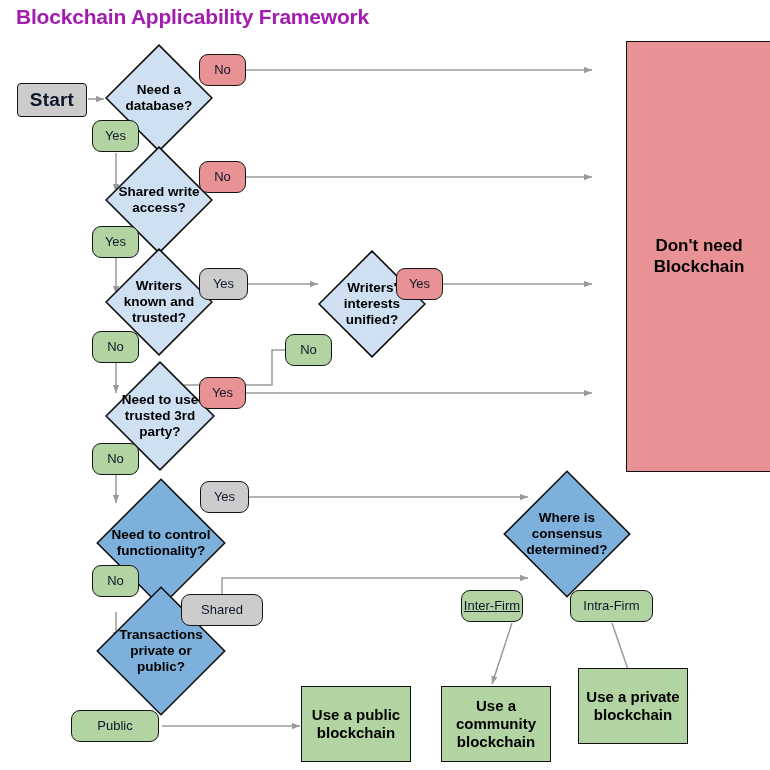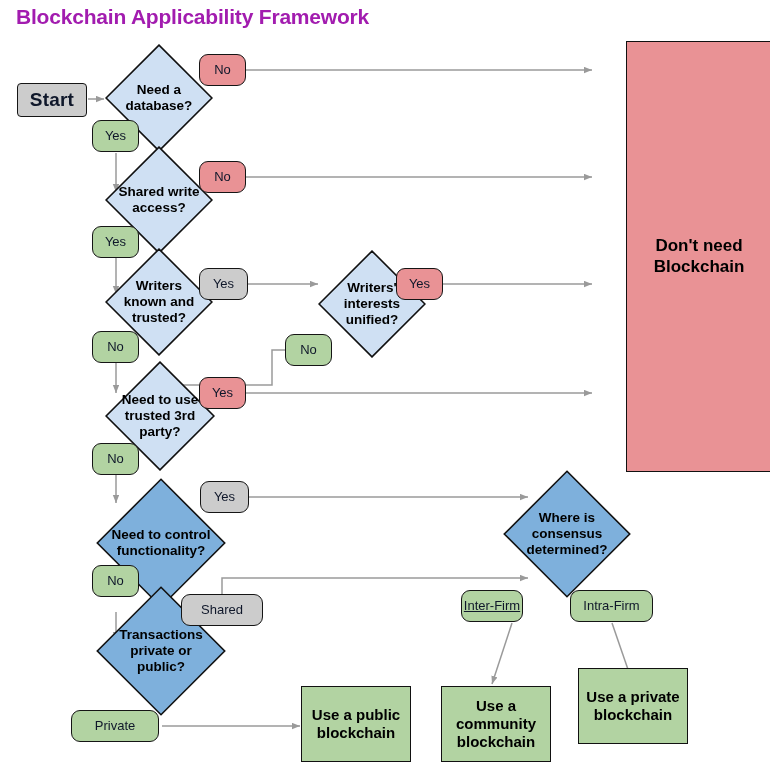--- a/index.html
+++ b/index.html
@@ -223,21 +223,21 @@
 
   <div class="node pill" style="left:92px;top:565px;width:47px;height:32px;background:#b2d3a2;">
     <span>No</span>
   </div>
 
   <div class="node pill" style="left:181px;top:594px;width:82px;height:32px;background:#cccccc;">
     <span>Shared</span>
   </div>
 
   <div class="node pill" style="left:71px;top:710px;width:88px;height:32px;background:#b2d3a2;">
-    <span>Private</span>
+    <span>Public</span>
   </div>
 
   <div class="node pill" style="left:461px;top:590px;width:62px;height:32px;background:#b2d3a2;text-decoration:underline;">
     <span>Inter-Firm</span>
   </div>
 
   <div class="node pill" style="left:570px;top:590px;width:83px;height:32px;background:#b2d3a2;">
     <span>Intra-Firm</span>
   </div>
 

